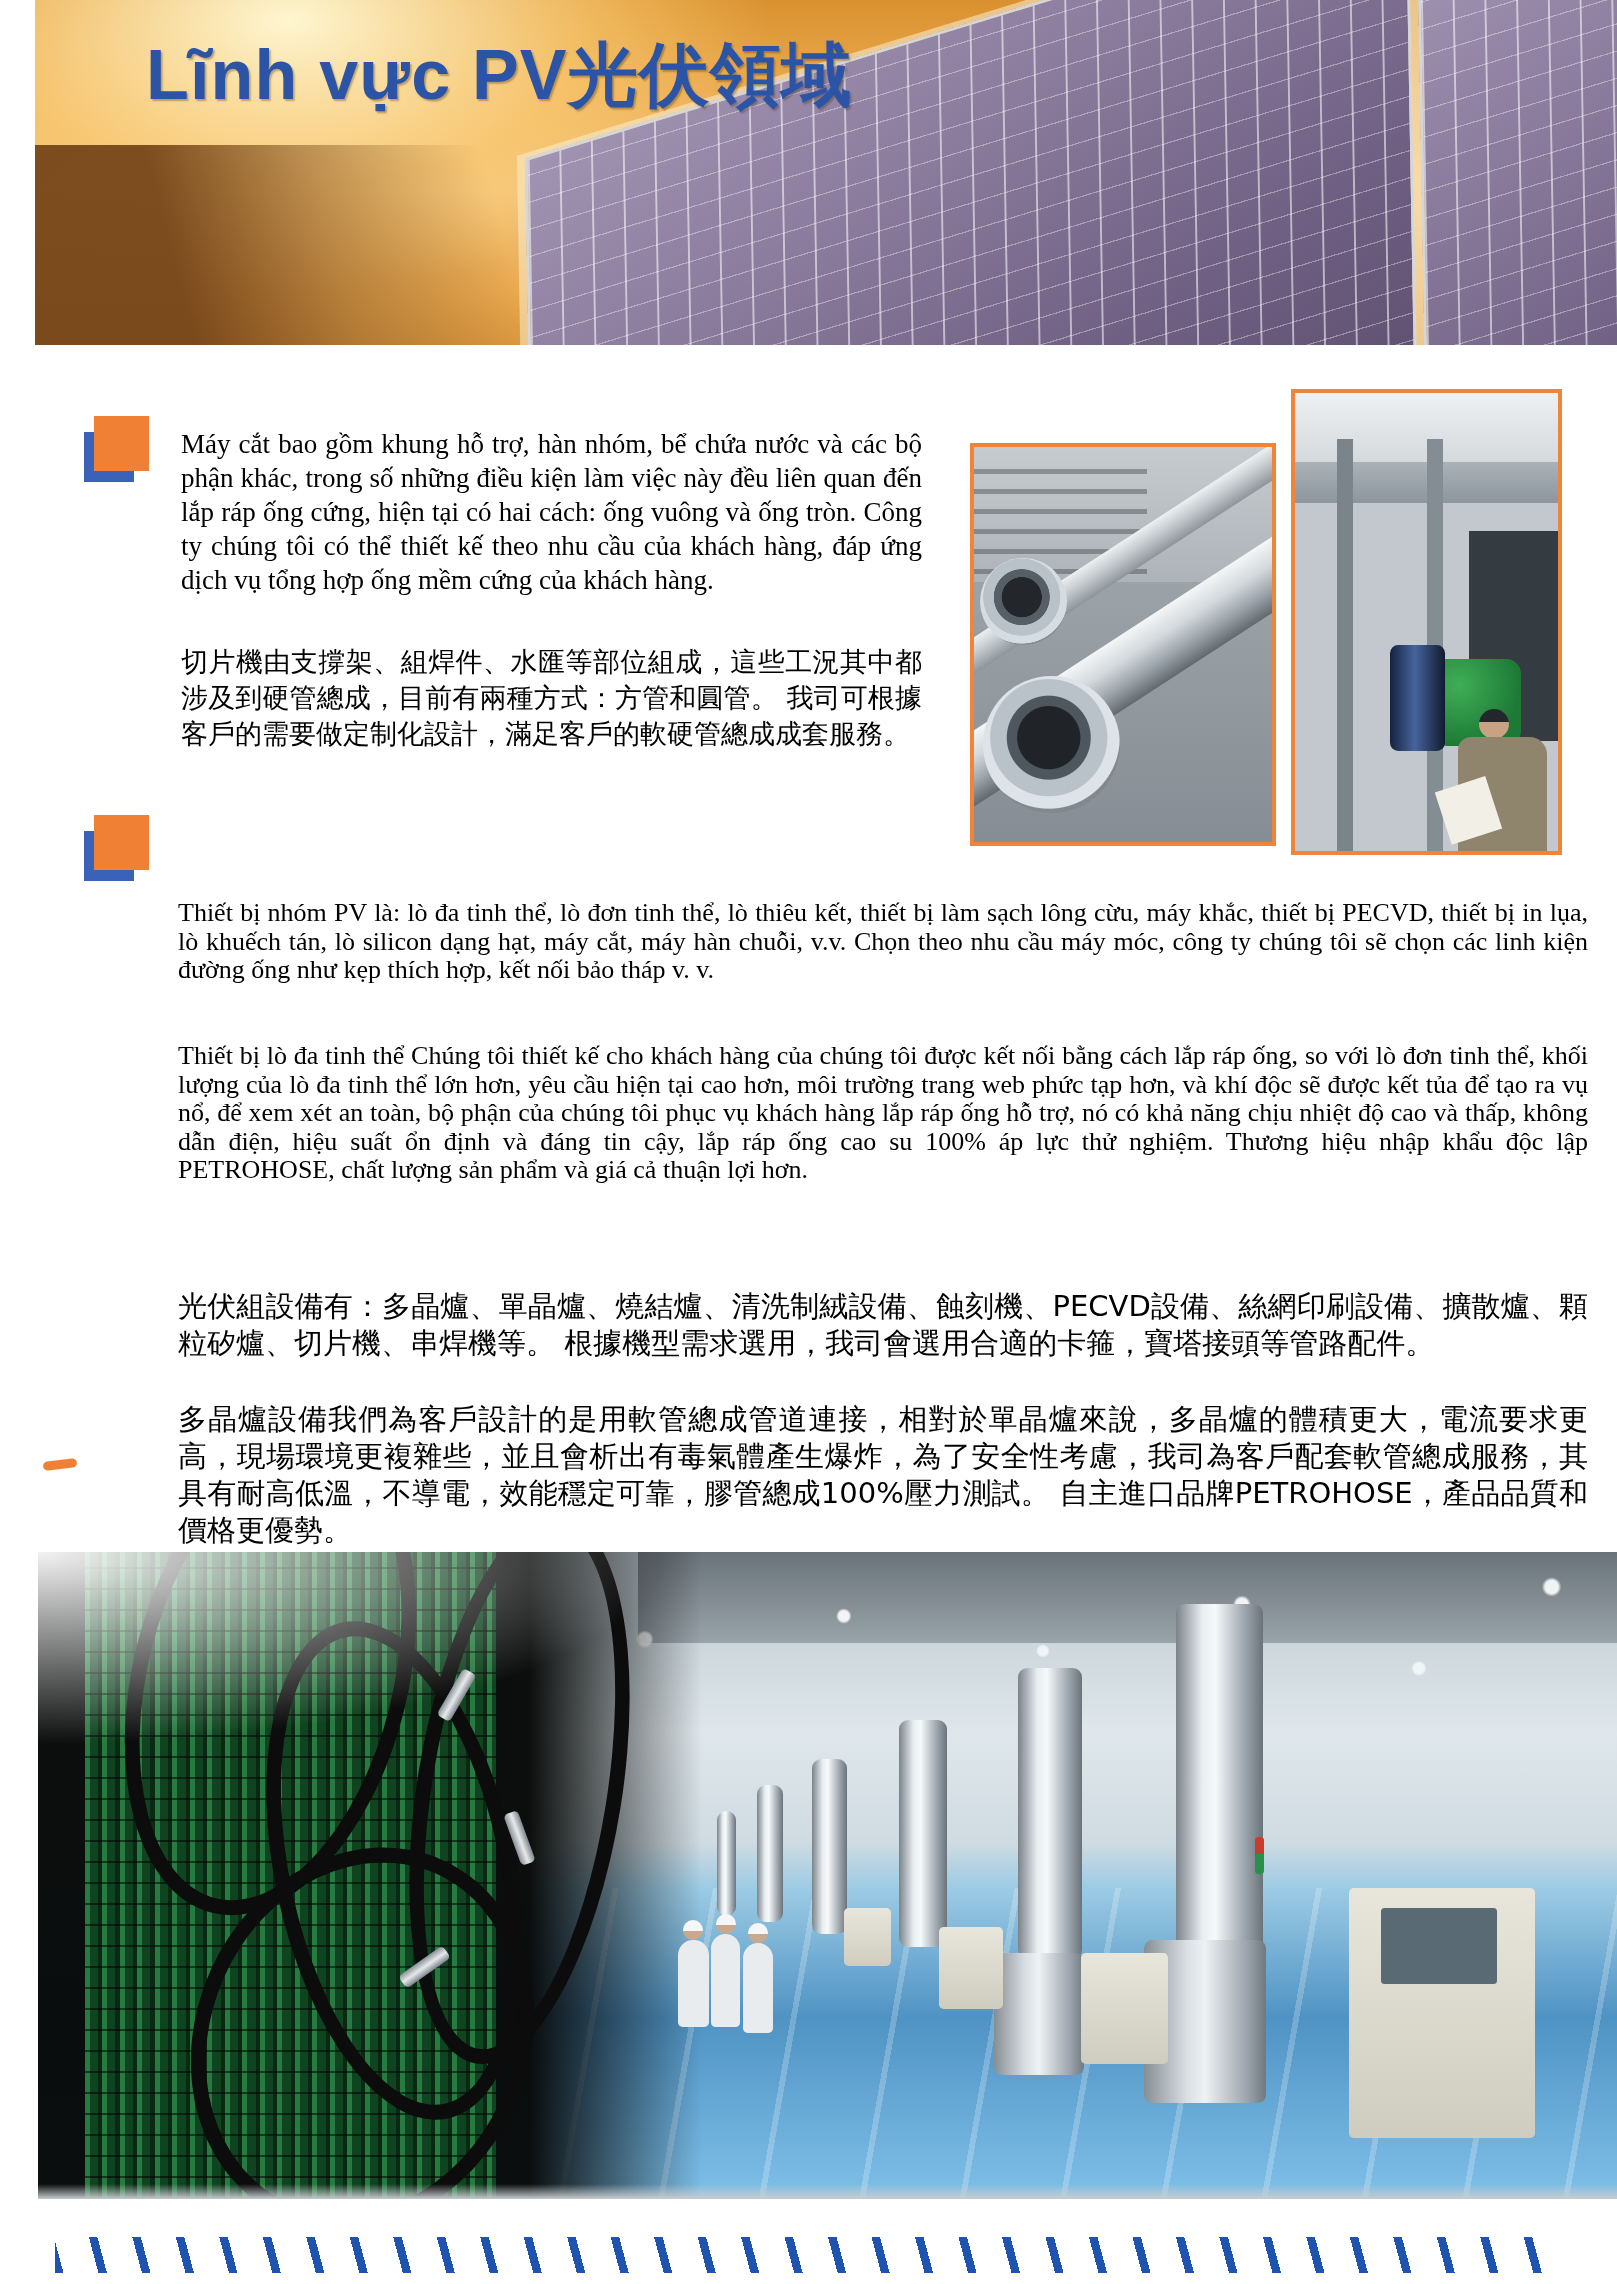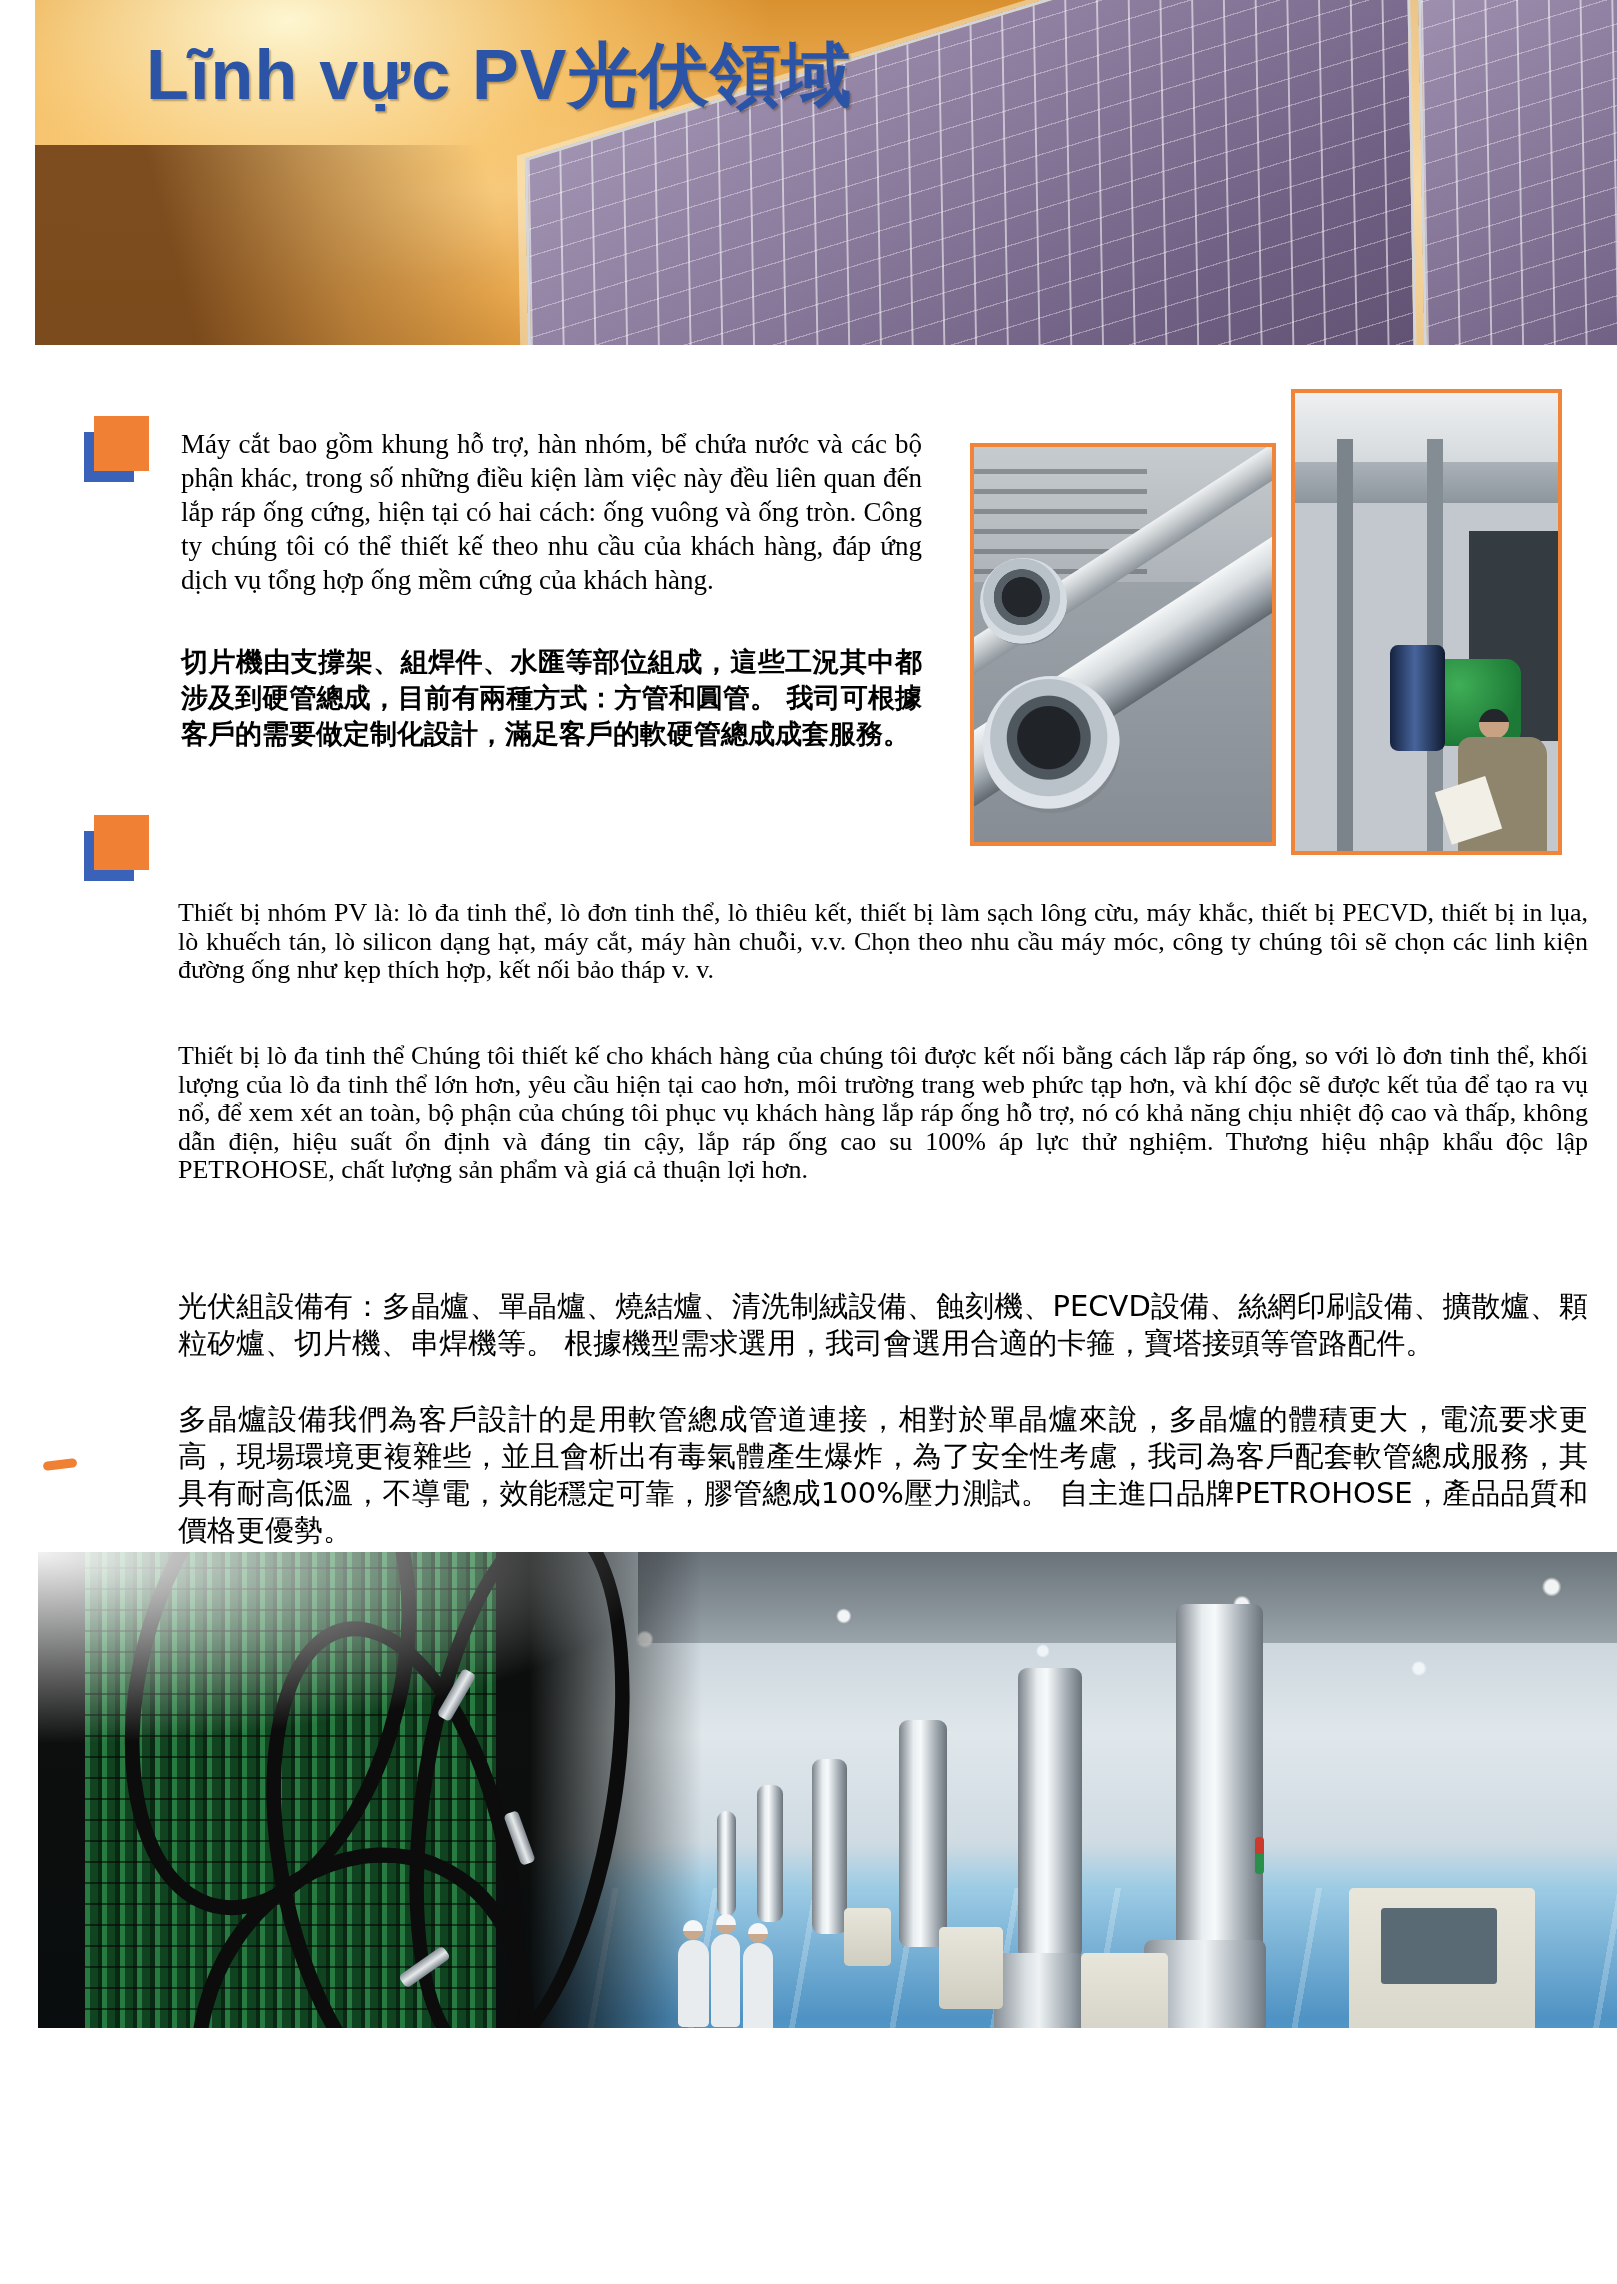--- a/index.html
+++ b/index.html
@@ -1,16 +1,16 @@
 <!DOCTYPE html>
 <html style="font-size:9.3px"><head>
 <meta charset="utf-8">
 <style>
   html,body{margin:0;padding:0;background:#ffffff;}
-  .page{position:relative;width:1618px;height:2028px;background:#ffffff;overflow:hidden;
+  .page{position:relative;width:1618px;height:2284px;background:#ffffff;overflow:hidden;
         font-family:"Liberation Serif","DejaVu Serif",serif;color:#000;}
 
   
   .hero{position:absolute;left:35px;top:0;width:1583px;height:345px;overflow:hidden;background:#e8a94e;}
   .hero-sky{position:absolute;inset:0;background:
     radial-gradient(ellipse 670px 373px at 16% 6%, rgba(255,250,215,.96) 0%, rgba(255,212,125,.55) 45%, rgba(240,170,70,0) 72%),
     linear-gradient(180deg,#d9912f 0%,#eaa94e 25%,#f2c379 55%,#e9a94e 85%,#dd9a3f 100%);}
   .hero-ground{position:absolute;left:0;bottom:0;width:36%;height:58%;
     background:linear-gradient(75deg,rgba(118,70,26,.95) 0 26%,rgba(150,100,45,.6) 52%,rgba(150,100,45,0) 80%);}
   .panel{position:absolute;transform:rotate(-17deg) skewX(-16deg);border:3.5px solid #d3d6db;
@@ -29,21 +29,21 @@
   .marker{position:absolute;width:82px;height:73px;}
   .sq-blue{position:absolute;left:0;top:16.3px;width:50px;height:50px;background:#3a62b8;}
   .sq-orange{position:absolute;left:10px;top:0;width:55px;height:55px;background:#f08134;}
   .marker1{left:84px;top:416px;}
   .marker2{left:84px;top:815px;}
 
   
   .para{position:absolute;margin:12px;text-align:justify;}
   .vi-1{left:169px;top:415px;width:741px;font-size:27px;line-height:34px;}
   .zh-1{left:169px;top:632px;width:741px;font-size:27px;line-height:36px;
-        font-family:"DejaVu Sans","Liberation Sans",sans-serif;font-weight:700;}
+        font-family:"DejaVu Sans","Liberation Sans",sans-serif;font-weight:400;}
   .vi-2a{left:166px;top:887px;width:1410px;font-size:26px;line-height:28.5px;}
   .vi-2b{left:166px;top:1030px;width:1410px;font-size:26px;line-height:28.5px;}
   .zh-2a{left:166px;top:1276px;width:1410px;font-size:29px;line-height:37px;
         font-family:"DejaVu Sans","Liberation Sans",sans-serif;font-weight:400;}
   .zh-2b{left:166px;top:1389px;width:1410px;font-size:29px;line-height:37px;
         font-family:"DejaVu Sans","Liberation Sans",sans-serif;font-weight:400;}
 
   .orange-dash{position:absolute;left:43px;top:1460px;width:34px;height:8.7px;border-radius:4.7px;
         background:#f08134;transform:rotate(-7deg);}
 

